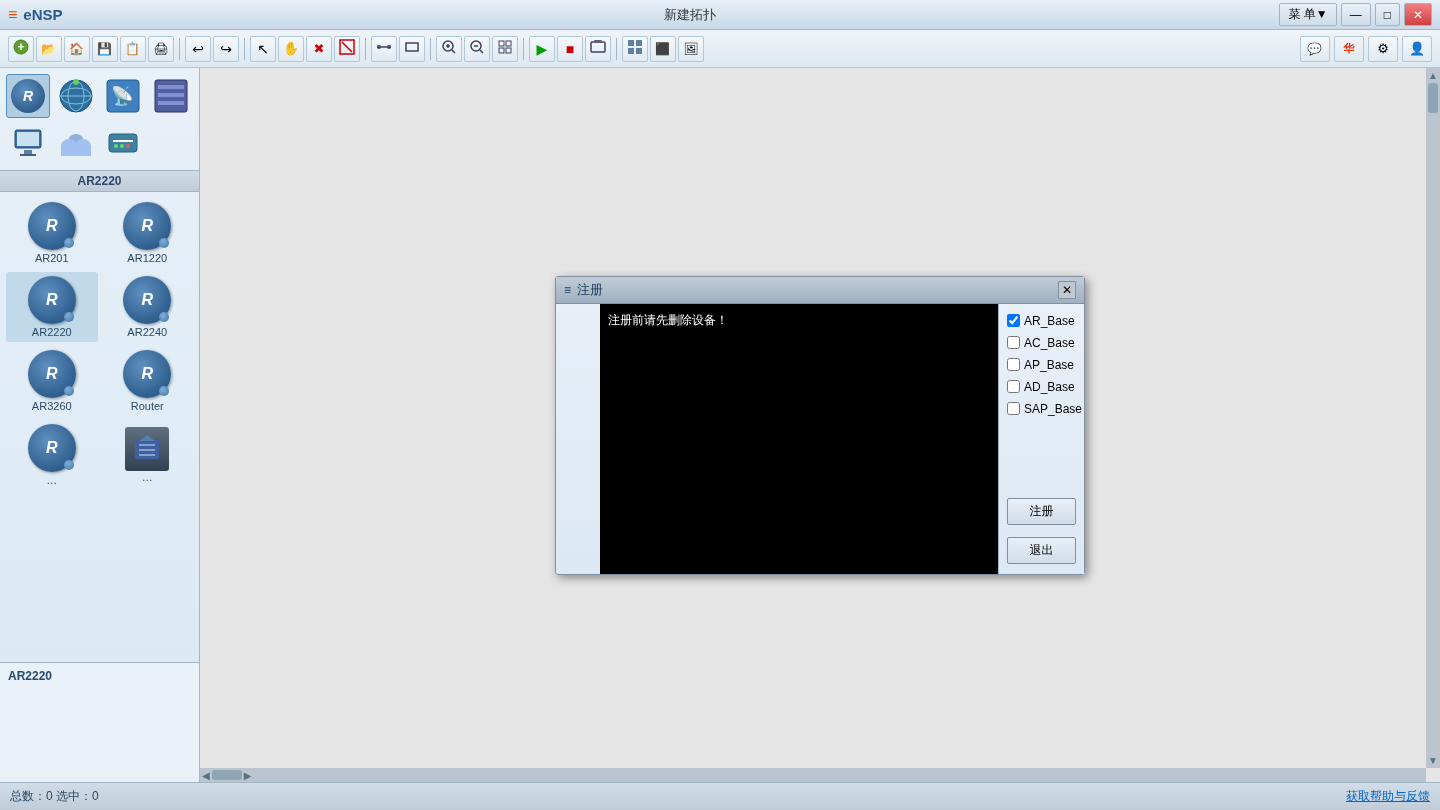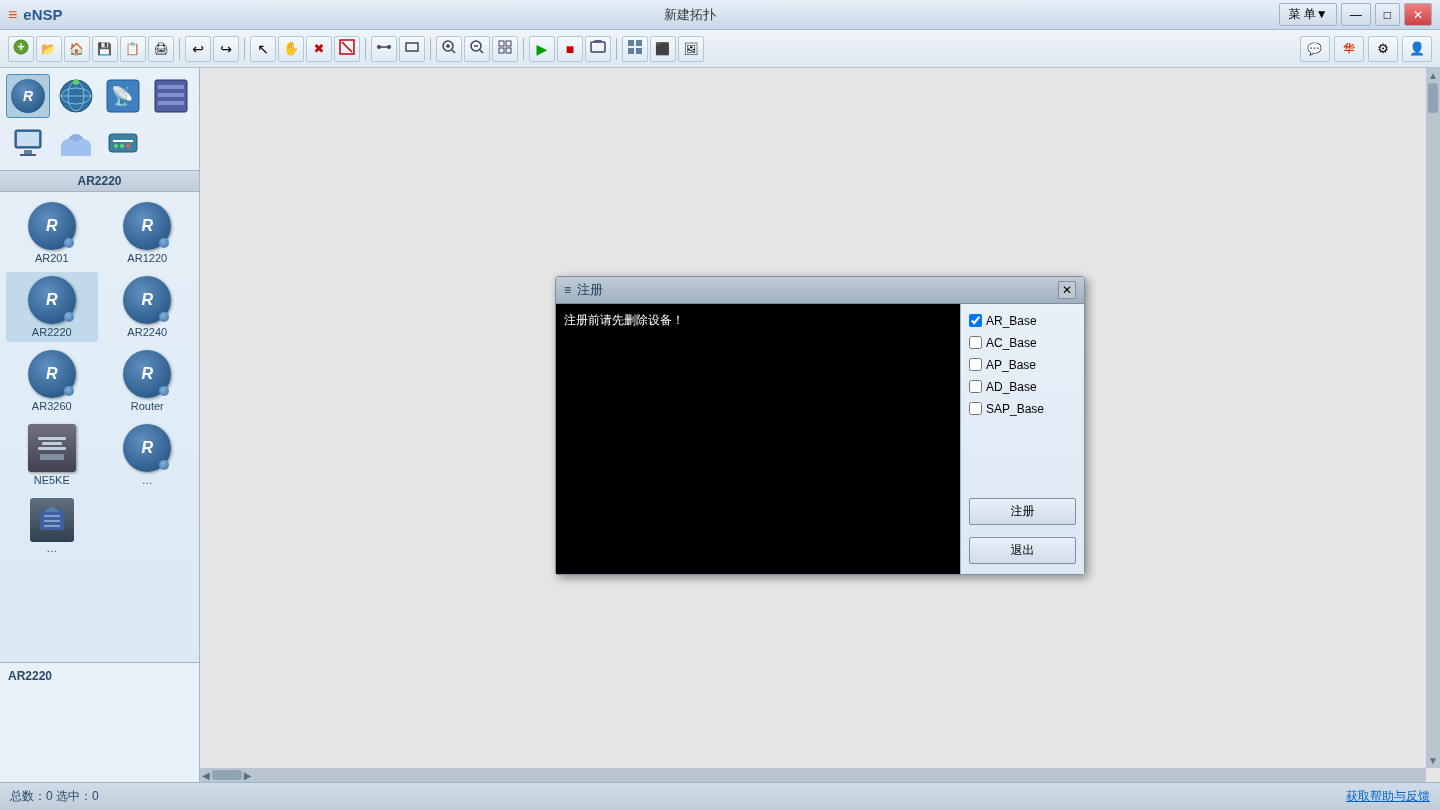--- a/index.html
+++ b/index.html
@@ -146,27 +146,27 @@
       background: linear-gradient(to bottom, #c0ccd8, #a0b0c0);
       padding: 4px 8px; display: flex; align-items: center; justify-content: space-between;
       border-bottom: 1px solid #8090a0;
     }
     #modal-title-left { display: flex; align-items: center; gap: 6px; font-size: 13px; color: #1a3a5a; }
     #modal-close {
       width: 18px; height: 18px; background: #c0c8d0; border: 1px solid #8090a0;
       display: flex; align-items: center; justify-content: center; cursor: pointer;
       font-size: 12px; border-radius: 1px;
     }
-    #modal-body { display: flex; padding: 0; }
+    #modal-body { display: flex; padding: 0; margin-left: 44px; }
     #modal-terminal {
       flex: 1; background: #000; padding: 8px; font-size: 12px;
       color: #ffffff; height: 270px; font-family: monospace;
     }
     #modal-sidebar {
-      width: 124px; padding: 10px 8px; display: flex; flex-direction: column; gap: 8px;
+      width: 86px; padding: 10px 8px; display: flex; flex-direction: column; gap: 8px;
       background: linear-gradient(to bottom, #e8f0f8, #dce8f4);
       border-left: 1px solid #a0b4c4;
     }
     .modal-checkbox-row { display: flex; align-items: center; gap: 4px; font-size: 12px; }
     .modal-checkbox-row input[type=checkbox] { cursor: pointer; }
     .modal-btn {
       width: 100%; padding: 4px; background: linear-gradient(to bottom, #e8f0f8, #d0dce8);
       border: 1px solid #8090a0; border-radius: 2px; cursor: pointer;
       font-size: 12px; text-align: center; margin-top: 4px;
     }
@@ -468,31 +468,20 @@
         </div>
 
         <div class="device-item">
           <div class="router-icon dev-icon">
             <span class="r-letter">R</span>
           </div>
           <span class="dev-label">Router</span>
         </div>
 
 
-        <div class="device-item">
-          <div class="ne-icon dev-icon" style="background:linear-gradient(to bottom,#707080,#404050);">
-            <div style="display:flex;flex-direction:column;gap:2px;align-items:center;">
-              <div style="width:28px;height:3px;background:#c0d0d8;border-radius:1px;"></div>
-              <div style="width:20px;height:3px;background:#c0d0d8;border-radius:1px;"></div>
-              <div style="width:28px;height:3px;background:#c0d0d8;border-radius:1px;"></div>
-              <div style="width:24px;height:6px;background:#8090a0;border-radius:1px;margin-top:2px;"></div>
-            </div>
-          </div>
-          <span class="dev-label">NE5KE</span>
-        </div>
 
         <div class="device-item">
           <div class="router-icon dev-icon">
             <span class="r-letter">R</span>
           </div>
           <span class="dev-label">…</span>
         </div>
         <div class="device-item">
           <div style="width:44px;height:44px;background:linear-gradient(to bottom,#607080,#304050);display:flex;align-items:center;justify-content:center;border-radius:3px;">
             <svg width="28" height="28" viewBox="0 0 28 28">

